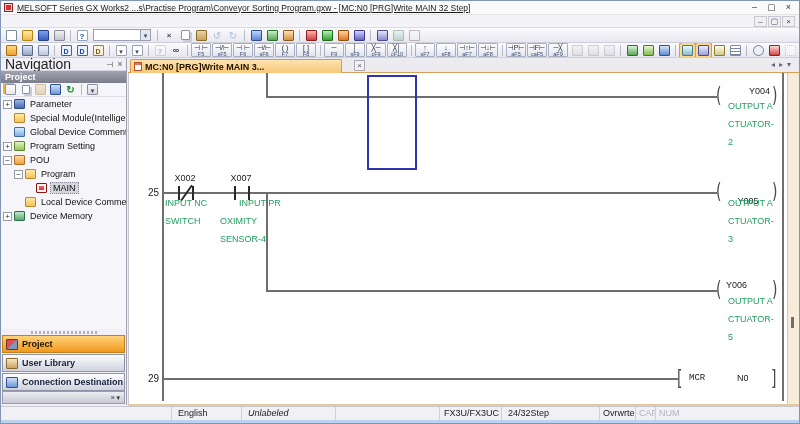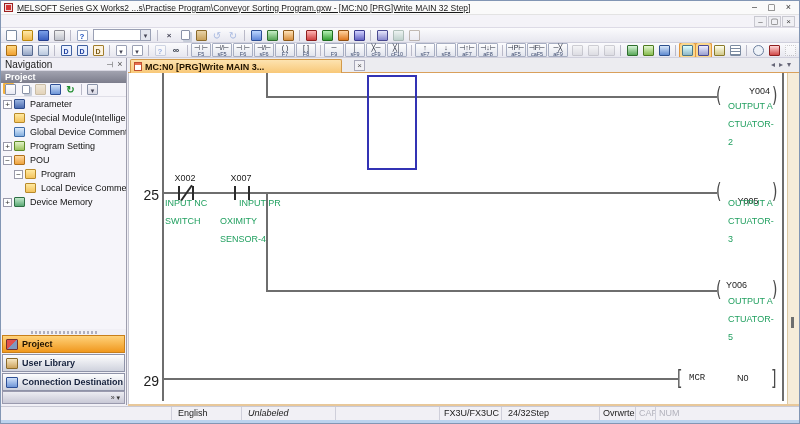--- a/index.html
+++ b/index.html
@@ -81,21 +81,21 @@
           border:1px solid #a7aec2; display:inline-flex; flex-direction:column; align-items:center;
           justify-content:center; border-radius:1px; }
   .lglyph { font-size:7px; line-height:7px; color:#1c2233; white-space:nowrap; }
   .lkey { font-size:5.5px; line-height:6px; color:#3c4a6e; }
 
   
   .navpanel { position:absolute; left:0; top:57px; width:126px; height:347px; background:#f1f0f6;
               border-right:1px solid #9e9eae; }
   .navheader { position:absolute; left:0; top:0; width:100%; height:13px; display:flex; align-items:center;
                background:#f1f0f6; border-bottom:1px solid #d8d7e2; }
-  .navheader .t { font-size:10px; color:#222; margin-left:4px; flex:1; }
+  .navheader .t { font-size:14px; color:#222; margin-left:4px; flex:1; }
   .pinicon { font-size:8px; color:#555; transform:rotate(90deg); width:10px; text-align:center; }
   .navclose { font-size:9px; color:#555; width:12px; text-align:center; }
   .projbar { position:absolute; left:0; top:13px; width:100%; height:12px;
              background:linear-gradient(#a2a3b0,#7c7d8c); color:#fff; font-size:9px; font-weight:bold;
              padding-left:4px; line-height:12px; }
   .navtb { position:absolute; left:0; top:25px; width:100%; height:14px; display:flex; align-items:center;
            padding-left:2px; border-bottom:1px solid #e0dfe8; background:#f6f5fa; }
   .navtb .tbtn{width:15px;}
   .ic-navnew{background:linear-gradient(#fff,#e8e8f2);border:1px solid #8a93a8;box-shadow:-2px -1px 0 #f3b13c;}
   .ic-navcopy{background:#fff;border:1px solid #8a93a8;box-shadow:2px 2px 0 #c7cdd9;width:8px;height:9px;}
@@ -154,21 +154,21 @@
 
   
   .hwire,.vwire,.rail,.cbar,.cslash,.devlbl,.lcomment,.rnum,.cparen,.mnem,.lcursor { position:absolute; }
   .rail  { width:2px; top:72px; height:328px; background:#6e6e6e; }
   .hwire { height:2px; background:#6e6e6e; }
   .vwire { width:2px; background:#6e6e6e; }
   .cbar  { width:2px; height:14px; background:#2a2a2a; }
   .cslash{ width:19px; height:2px; background:#2a2a2a; transform:rotate(-55deg); }
   .devlbl{ width:44px; text-align:center; font-size:9px; color:#1c1c1c; }
   .lcomment{ font-size:9px; color:#22a060; white-space:nowrap; }
-  .rnum { width:27px; text-align:right; font-size:14px; color:#1c1c1c; }
+  .rnum { width:27px; text-align:right; font-size:10px; color:#1c1c1c; }
   .cparen{ font-size:14px; color:#4a4a4a; transform:scaleY(1.45); transform-origin:center;
            font-family:"DejaVu Sans", sans-serif; line-height:14px; }
   .mnem { font-size:9px; color:#1c1c1c; }
   .lcursor { border:2px solid #3232b4; background:transparent; }
 
   
   .statusbar { position:absolute; left:0; top:405px; width:100%; height:14px; background:#f1f0f5;
                border-top:1px solid #c9c9d4; display:flex; align-items:center; font-size:9px; color:#1a1a1a; }
   .sbc { height:100%; line-height:13px; padding-left:6px; border-left:1px solid #cfcfda; overflow:hidden;
          white-space:nowrap; }
@@ -496,20 +496,25 @@
         </div>
         <div class="titem" style="padding-left: 2px;">
           <span class="texp">−</span>
           <span class="tico ti-pou"></span>
           <span class="tlabel">POU</span>
         </div>
         <div class="titem" style="padding-left: 13px;">
           <span class="texp">−</span>
           <span class="tico ti-folder"></span>
           <span class="tlabel">Program</span>
+        </div>
+        <div class="titem sel" style="padding-left: 24px;">
+          <span class="texp noexp"></span>
+          <span class="tico ti-main"></span>
+          <span class="tlabel">MAIN</span>
         </div>
         <div class="titem" style="padding-left: 13px;">
           <span class="texp noexp"></span>
           <span class="tico ti-folder"></span>
           <span class="tlabel">Local Device Commen</span>
         </div>
         <div class="titem" style="padding-left: 2px;">
           <span class="texp">+</span>
           <span class="tico ti-memory"></span>
           <span class="tlabel">Device Memory</span>

